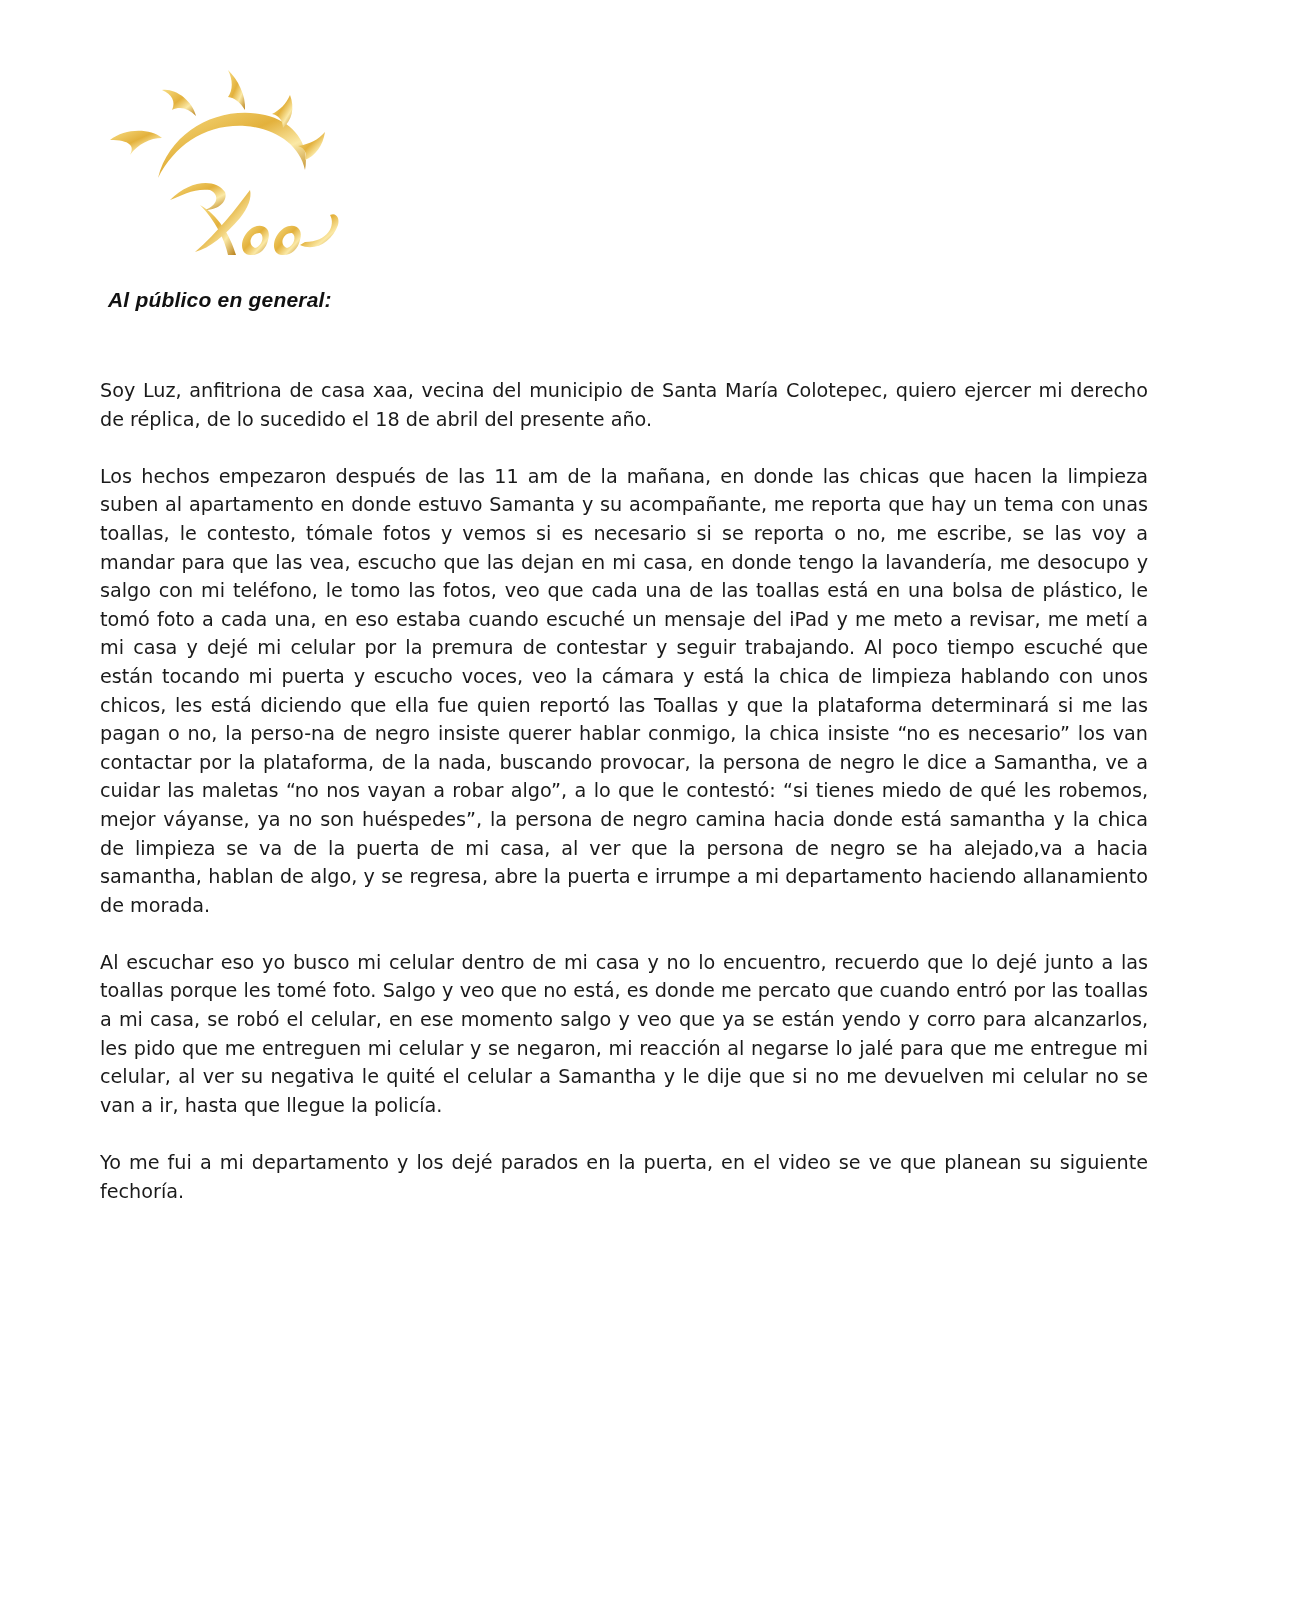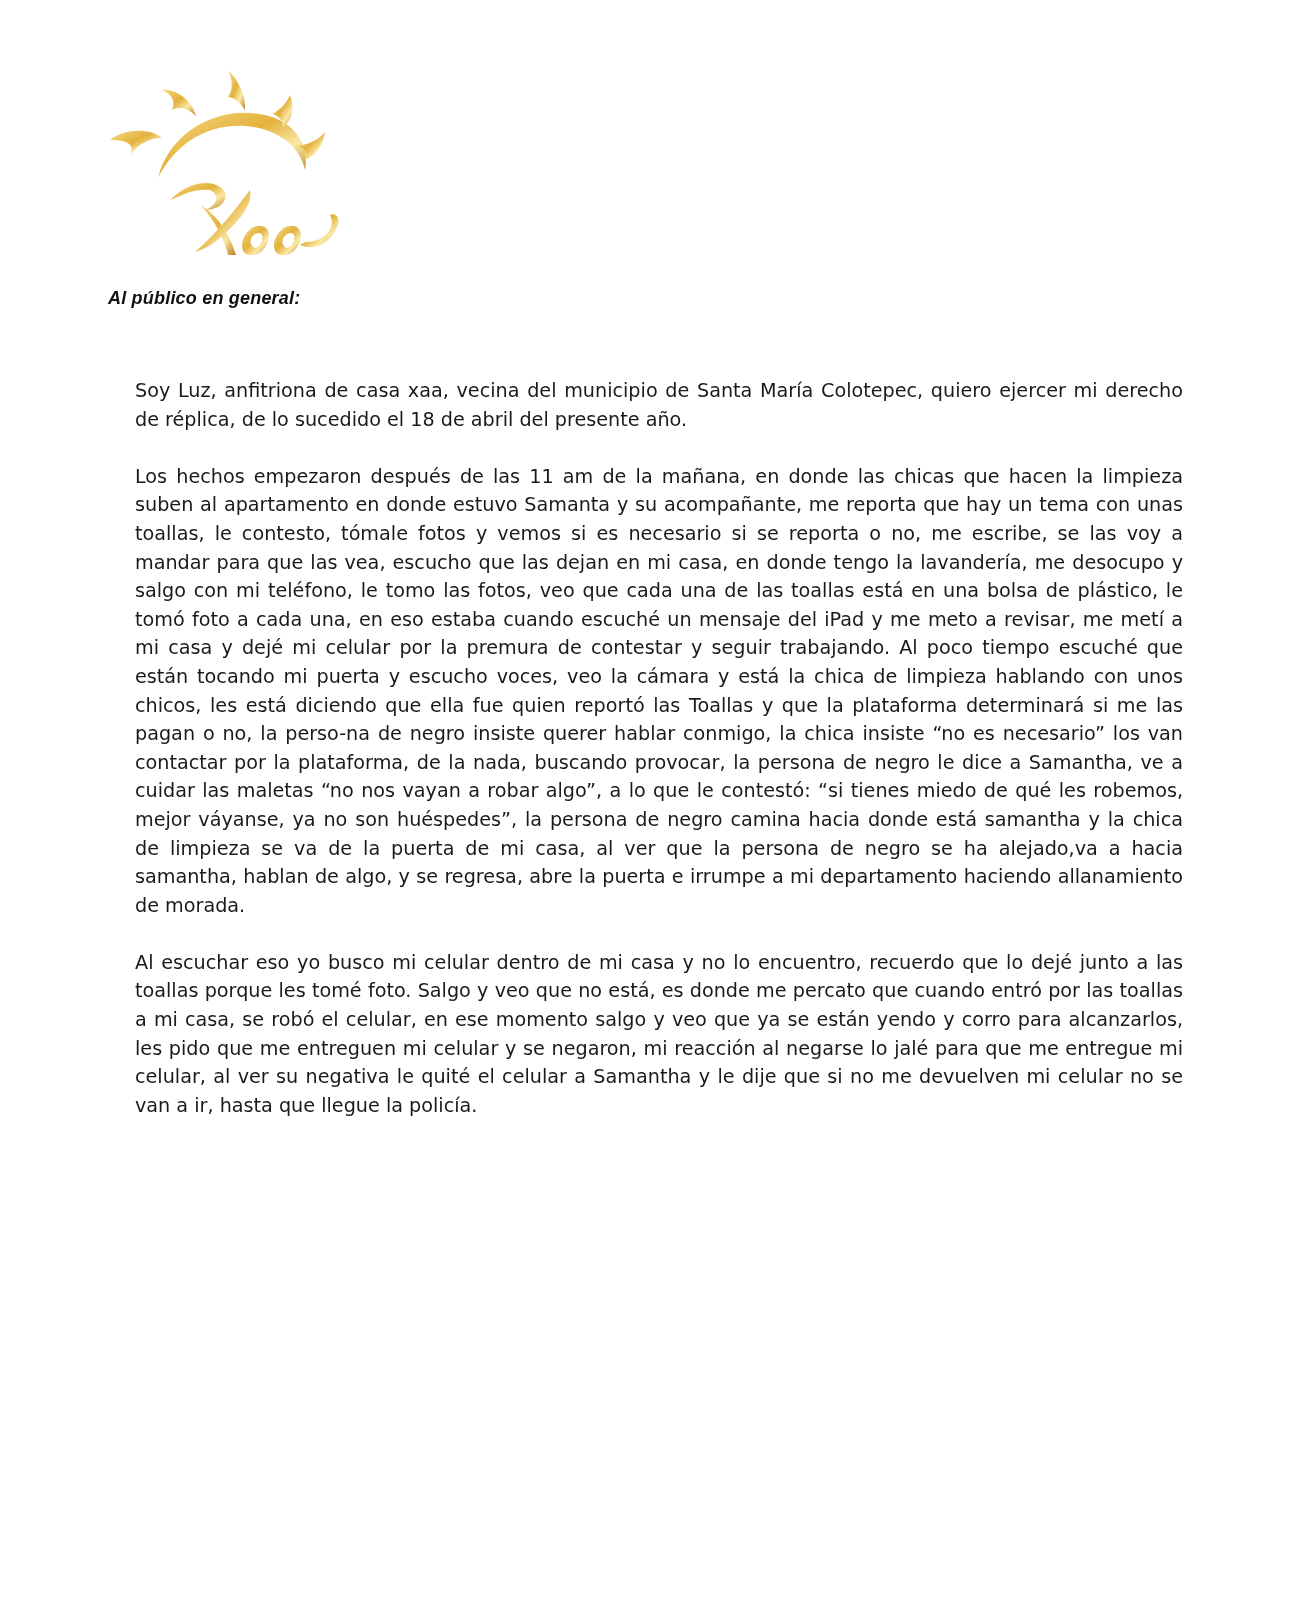--- a/index.html
+++ b/index.html
@@ -1,19 +1,19 @@
 <!DOCTYPE html>
 <html><head>
 <meta charset="utf-8">
 <style>
   html, body { margin:0; padding:0; background:#ffffff; }
   body { width:1294px; height:1600px; position:relative; overflow:hidden; font-family:"DejaVu Sans", "Liberation Sans", sans-serif; color:#1a1a1a; }
   .logo { position:absolute; left:100px; top:60px; width:260px; height:210px; }
-  .greeting { position:absolute; left:108px; top:288px; font-family:"Liberation Sans", sans-serif; font-weight:bold; font-style:italic; font-size:18px; color:#111; letter-spacing:0.2px; }
-  .body-text { position:absolute; left:100px; top:377px; width:1048px; font-size:19.2px; line-height:28.6px; text-align:justify; letter-spacing:0px;margin-left:35px; }
+  .greeting { position:absolute; left:108px; top:288px; font-family:"Liberation Sans", sans-serif; font-weight:bold; font-style:italic; font-size:21px; color:#111; letter-spacing:0.2px; }
+  .body-text { position:absolute; left:100px; top:377px; width:1048px; font-size:19.2px; line-height:28.6px; text-align:justify; letter-spacing:0px; }
   .body-text p { margin:0 0 28.6px 0; }
 </style>
 </head>
 <body>
 
 <div class="logo">
   <svg width="260" height="210" viewBox="0 0 260 210">
     <defs>
       <linearGradient id="gold" x1="0" y1="0" x2="1" y2="1">
         <stop offset="0" stop-color="#f7dd85"></stop>
@@ -39,13 +39,14 @@
     <path d="M200 185 C 215 192, 232 182, 238 165 C 240 158, 236 152, 230 155 C 236 165, 228 182, 205 182 Z" fill="url(#gold)"></path>
   </svg>
 </div>
 
 <div class="greeting">Al público en general:</div>
 
 <div class="body-text">
   <p>Soy Luz, anfitriona de casa xaa, vecina del municipio de Santa María Colotepec, quiero ejercer mi derecho de réplica, de lo sucedido el 18 de abril del presente año.</p>
   <p>Los hechos empezaron después de las 11 am de la mañana, en donde las chicas que hacen la limpieza suben al apartamento en donde estuvo Samanta y su acompañante, me reporta que hay un tema con unas toallas, le contesto, tómale fotos y vemos si es necesario si se reporta o no, me escribe, se las voy a mandar para que las vea, escucho que las dejan en mi casa, en donde tengo la lavandería, me desocupo y salgo con mi teléfono, le tomo las fotos, veo que cada una de las toallas está en una bolsa de plástico, le tomó foto a cada una, en eso estaba cuando escuché un mensaje del iPad y me meto a revisar, me metí a mi casa y dejé mi celular por la premura de contestar y seguir trabajando. Al poco tiempo escuché que están tocando mi puerta y escucho voces, veo la cámara y está la chica de limpieza hablando con unos chicos, les está diciendo que ella fue  quien reportó  las  Toallas y que la plataforma determinará si me las pagan o no, la perso-na de negro insiste querer hablar conmigo, la chica insiste “no es necesario” los van contactar por la plataforma, de la nada, buscando provocar, la persona de negro le dice a Samantha, ve a cuidar las maletas “no nos vayan a robar algo”, a lo que le contestó: “si tienes miedo de qué les robemos, mejor váyanse, ya no son huéspedes”, la persona de negro camina hacia donde está samantha y la chica de limpieza se va de la puerta de mi casa, al ver que la persona de negro se ha alejado,va a hacia samantha, hablan de algo, y se regresa, abre la puerta  e irrumpe a mi departamento haciendo allanamiento de morada.</p>
   <p>Al escuchar eso yo busco mi celular dentro de mi casa y no lo encuentro,  recuerdo que lo dejé junto a las toallas porque les tomé foto. Salgo y veo que no está, es donde me percato que cuando entró por las toallas a mi casa, se robó el celular, en ese momento salgo y veo que ya se están yendo y corro para alcanzarlos,  les pido que me entreguen mi celular y se negaron, mi reacción al negarse lo jalé para que me entregue mi celular, al ver su negativa le quité el celular a Samantha y le dije que si no me devuelven mi celular no se van a ir, hasta que llegue la policía.</p>
+  <p>Yo me fui a mi departamento y los dejé parados en la puerta, en el video se ve que planean su siguiente fechoría.</p>
 </div>
 
 </body></html>

